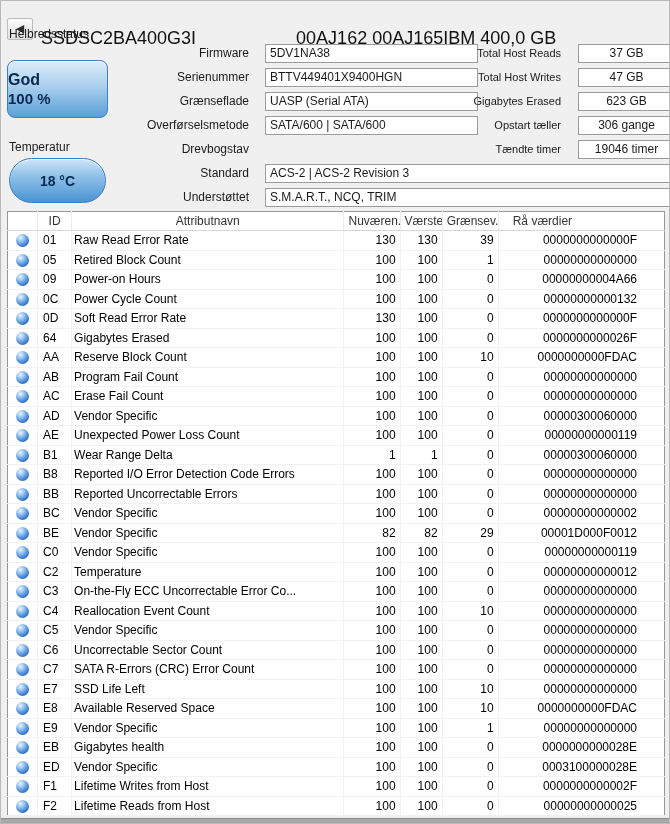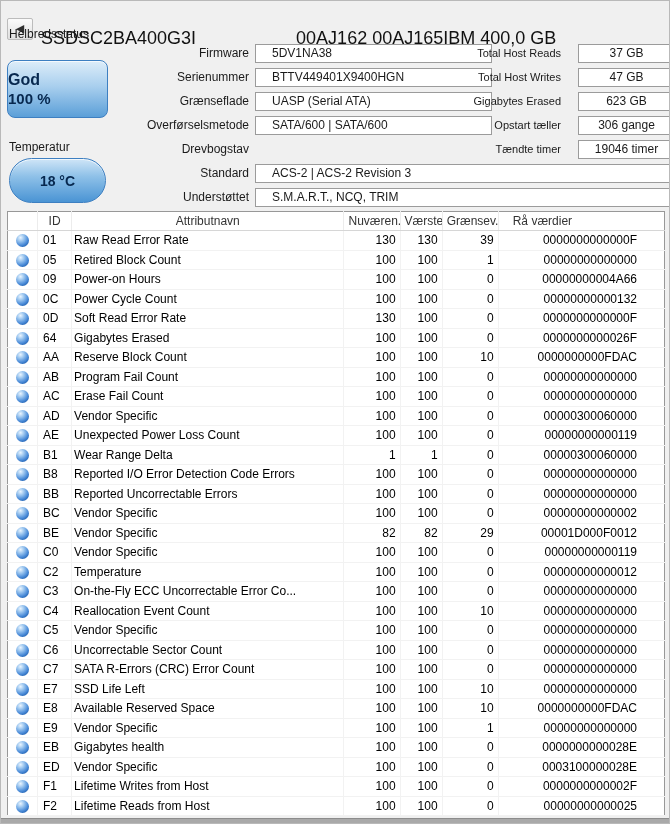--- a/index.html
+++ b/index.html
@@ -33,22 +33,22 @@
     background:linear-gradient(180deg,#cfe5f7 0%,#8fc1e8 40%,#4a94d4 100%);
     box-shadow:inset 0 1px 0 rgba(255,255,255,.7);
     display:flex; align-items:center; justify-content:center;
     font-size:14px; font-weight:bold; color:#07284f;
   }
   
   .drive-info { position:absolute; left:0; top:40px; }
   .field-row { display:flex; align-items:center; height:24px; }
   .field-label { width:248px; text-align:right; font-size:12px; white-space:nowrap; }
   .field-box {
-    margin-left:6px; width:203px; height:17px; border:1px solid #9b9b9b; background:#fff;
-    font-size:12px; line-height:17px; padding:0 16px; white-space:nowrap; overflow:hidden;
+    margin-left:16px; width:203px; height:17px; border:1px solid #9b9b9b; background:#fff;
+    font-size:12px; line-height:17px; padding:0 4px; white-space:nowrap; overflow:hidden;
   }
   .field-box.wide { width:399px; }
   
   .host-stats { position:absolute; left:330px; top:40px; }
   .stat-row { display:flex; align-items:center; height:24px; }
   .stat-label { width:230px; text-align:right; font-size:11px; white-space:nowrap; }
   .stat-box {
     margin-left:17px; width:87px; height:17px; border:1px solid #9b9b9b; background:#fff;
     font-size:12px; line-height:17px; padding:0 4px; text-align:center; white-space:nowrap;
   }

